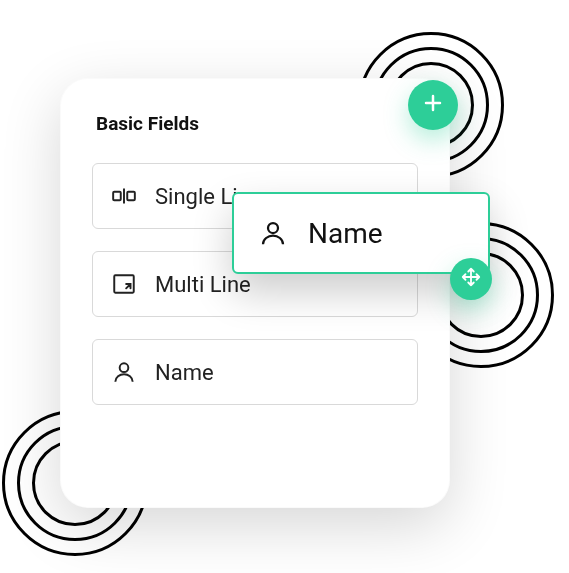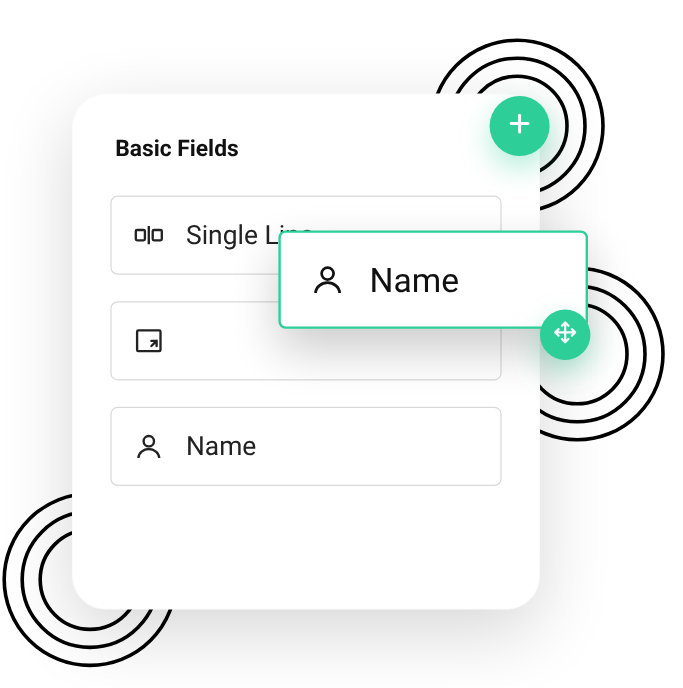--- a/index.html
+++ b/index.html
@@ -74,20 +74,21 @@
       <span>Single Line</span>
     </div>
 
     <div class="field-item">
       <span class="icon-slot">
         <svg viewBox="0 0 24 24" fill="none" stroke="currentColor" stroke-width="1.8">
           <rect x="3" y="4" width="18" height="16" rx="1"></rect>
           <path d="M14 16 L18 12 M18 16 L18 12 L14 12" stroke-linecap="round"></path>
         </svg>
       </span>
+      <span>Multi Line</span>
     </div>
 
     <div class="field-item">
       <span class="icon-slot">
         <svg viewBox="0 0 24 24" fill="none" stroke="currentColor" stroke-width="1.8">
           <circle cx="12" cy="8" r="4"></circle>
           <path d="M4 21c0-4 4-7 8-7s8 3 8 7"></path>
         </svg>
       </span>
       <span>Name</span>

